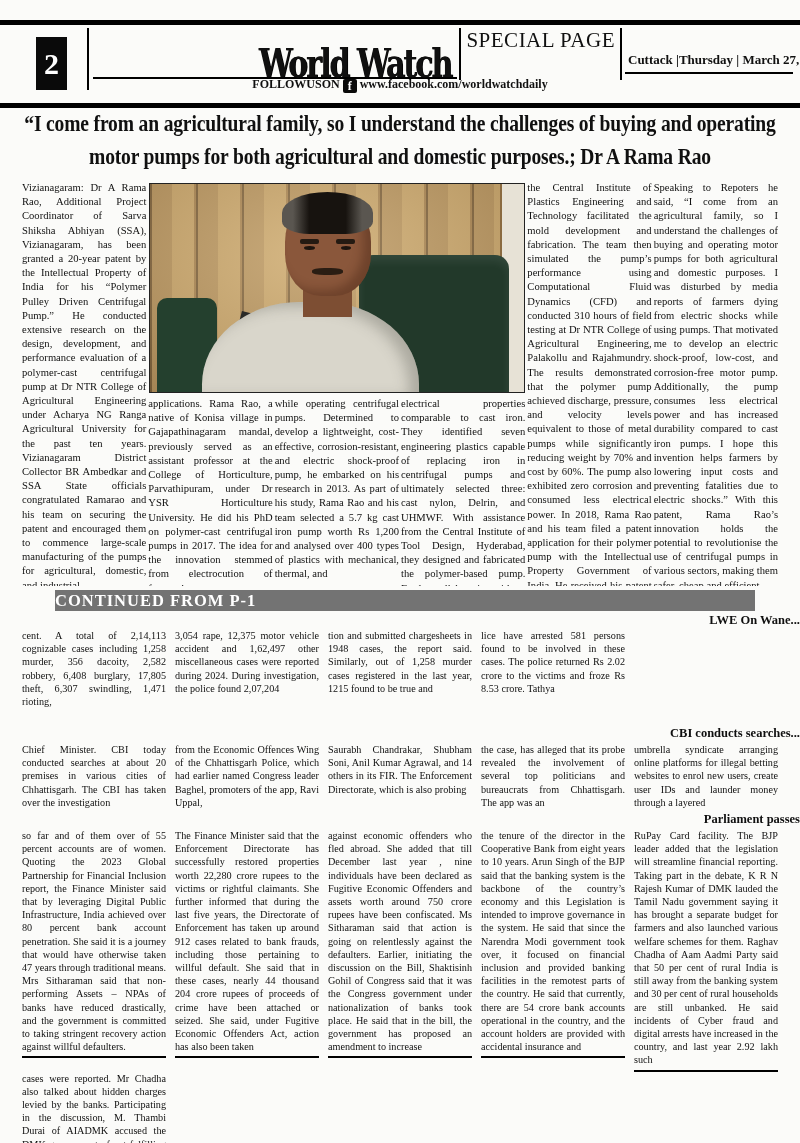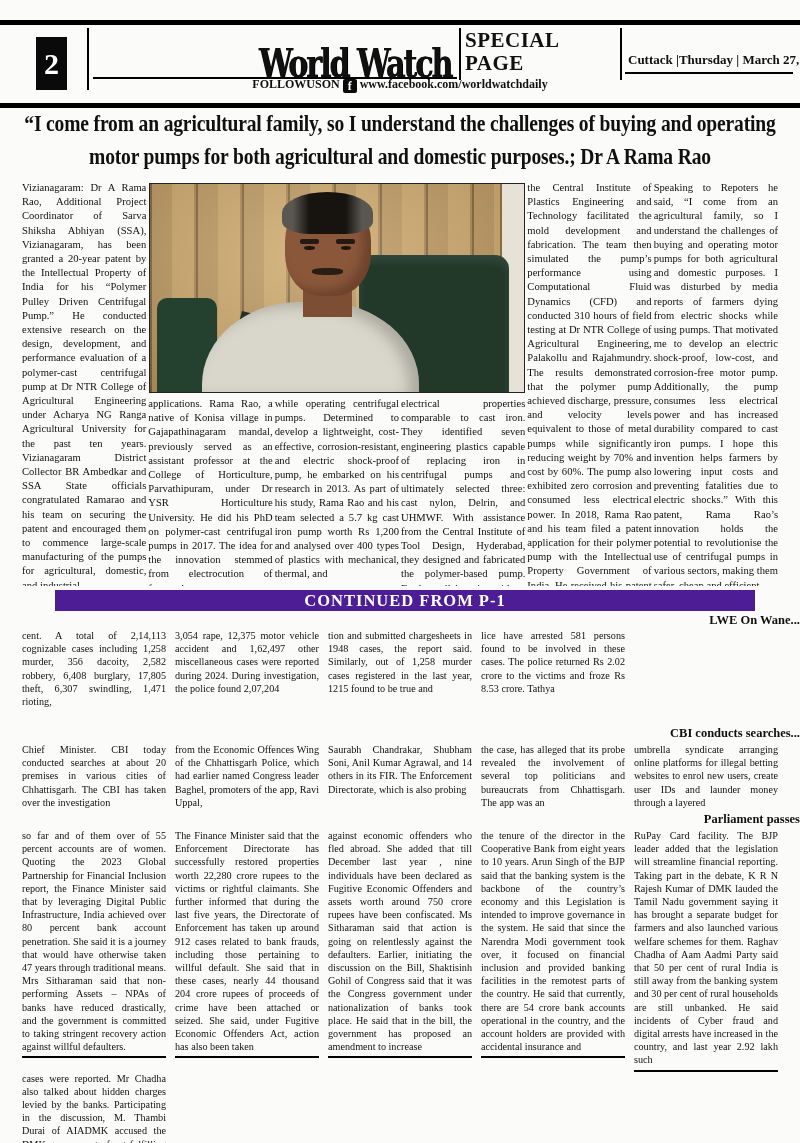--- a/index.html
+++ b/index.html
@@ -16,22 +16,22 @@
   .vrule{position:absolute;top:3px;width:2px;background:#000;}
   .v1{left:87px;height:62px;}
   .v2{left:459px;height:52px;}
   .v3{left:620px;height:52px;}
   .hrule{position:absolute;height:2px;background:#000;}
   .h-left{left:93px;top:52px;width:364px;}
   .h-right{left:625px;top:47px;width:168px;}
   .masthead{position:absolute;left:250px;top:16px;width:210px;text-align:center;
     font-family:"DejaVu Serif", serif;font-weight:bold;font-size:30px;letter-spacing:-2px;
     transform:scaleY(1.3);transform-origin:center top;text-shadow:0.6px 0 #000;}
-  .special{position:absolute;left:465px;top:4px;width:150px;text-align:left;
-    font-weight:bold;font-size:21px;line-height:23px;letter-spacing:0.5px;}
+  .special{position:absolute;left:465px;top:4px;width:150px;text-align:right;
+    font-weight:normal;font-size:21px;line-height:23px;letter-spacing:0.5px;}
   .dateline{position:absolute;left:628px;top:27px;width:168px;font-weight:bold;font-size:13px;white-space:nowrap;}
   .followrow{position:absolute;left:0;top:52px;width:800px;text-align:center;font-weight:bold;font-size:12px;}
   .fb-icon{display:inline-block;width:14px;height:14px;background:#0a0a0a;color:#fff;border-radius:2px;
     font-weight:bold;font-size:12px;line-height:14px;text-align:center;vertical-align:-2px;margin:0 3px;}
   
   .headline{position:absolute;top:107px;left:0;width:940px;transform:scaleX(0.851);transform-origin:left top;
     font-weight:bold;font-size:23px;line-height:33px;text-align:center;letter-spacing:-0.2px;padding:0 6px;box-sizing:border-box;}
   
   .lead{position:absolute;top:181px;left:22px;width:756px;height:405px;overflow:hidden;
     display:grid;grid-template-columns:repeat(6,1fr);column-gap:2px;
@@ -53,22 +53,22 @@
   .ph-head{position:absolute;left:36%;top:6%;width:23%;height:48%;background:#8a573b;border-radius:46% 46% 42% 42%;
     box-shadow:inset -8px -6px 10px rgba(60,30,15,0.35);}
   .ph-hair{position:absolute;left:-3%;top:-4%;width:106%;height:42%;border-radius:50% 50% 30% 30%;
     background:linear-gradient(90deg,#5a5650 0 12%,#17130f 30% 70%,#5a5650 88% 100%);}
   .ph-brow{position:absolute;top:43%;width:22%;height:5%;background:#241a12;border-radius:2px;}
   .ph-brow.l{left:18%;} .ph-brow.r{right:18%;}
   .ph-eye{position:absolute;top:50%;width:12%;height:4%;background:#1c140e;border-radius:50%;}
   .ph-eye.l{left:23%;} .ph-eye.r{right:23%;}
   .ph-stache{position:absolute;left:32%;top:72%;width:36%;height:7%;background:#2a1d13;border-radius:40%;}
   
-  .banner{position:absolute;top:590px;left:55px;width:700px;height:21px;background:#4c1d95;color:#fff;
-    text-align:center;font-weight:bold;font-size:16.5px;line-height:21px;letter-spacing:1px;}
+  .banner{position:absolute;top:590px;left:55px;width:700px;height:21px;background:#737373;color:#fff;
+    font-weight:bold;font-size:16.5px;line-height:21px;letter-spacing:1px;}
   .subhead{position:absolute;left:0;width:800px;text-align:right;font-weight:bold;font-size:12.5px;margin:0;}
   .sh-lwe{top:613px;}
   .sh-cbi{top:726px;}
   .sh-parl{top:812px;}
   .bgrid{position:absolute;left:22px;width:756px;display:grid;grid-template-columns:repeat(5,1fr);column-gap:9px;
     font-size:10.2px;line-height:13.2px;text-align:justify;overflow:hidden;}
   .row1{top:629px;height:95px;}
   .row2{top:743px;height:67px;}
   .row3{top:829px;height:314px;}
   .row3 .bcol::after{content:"";display:block;border-top:2px solid #000;margin-top:3px;}

